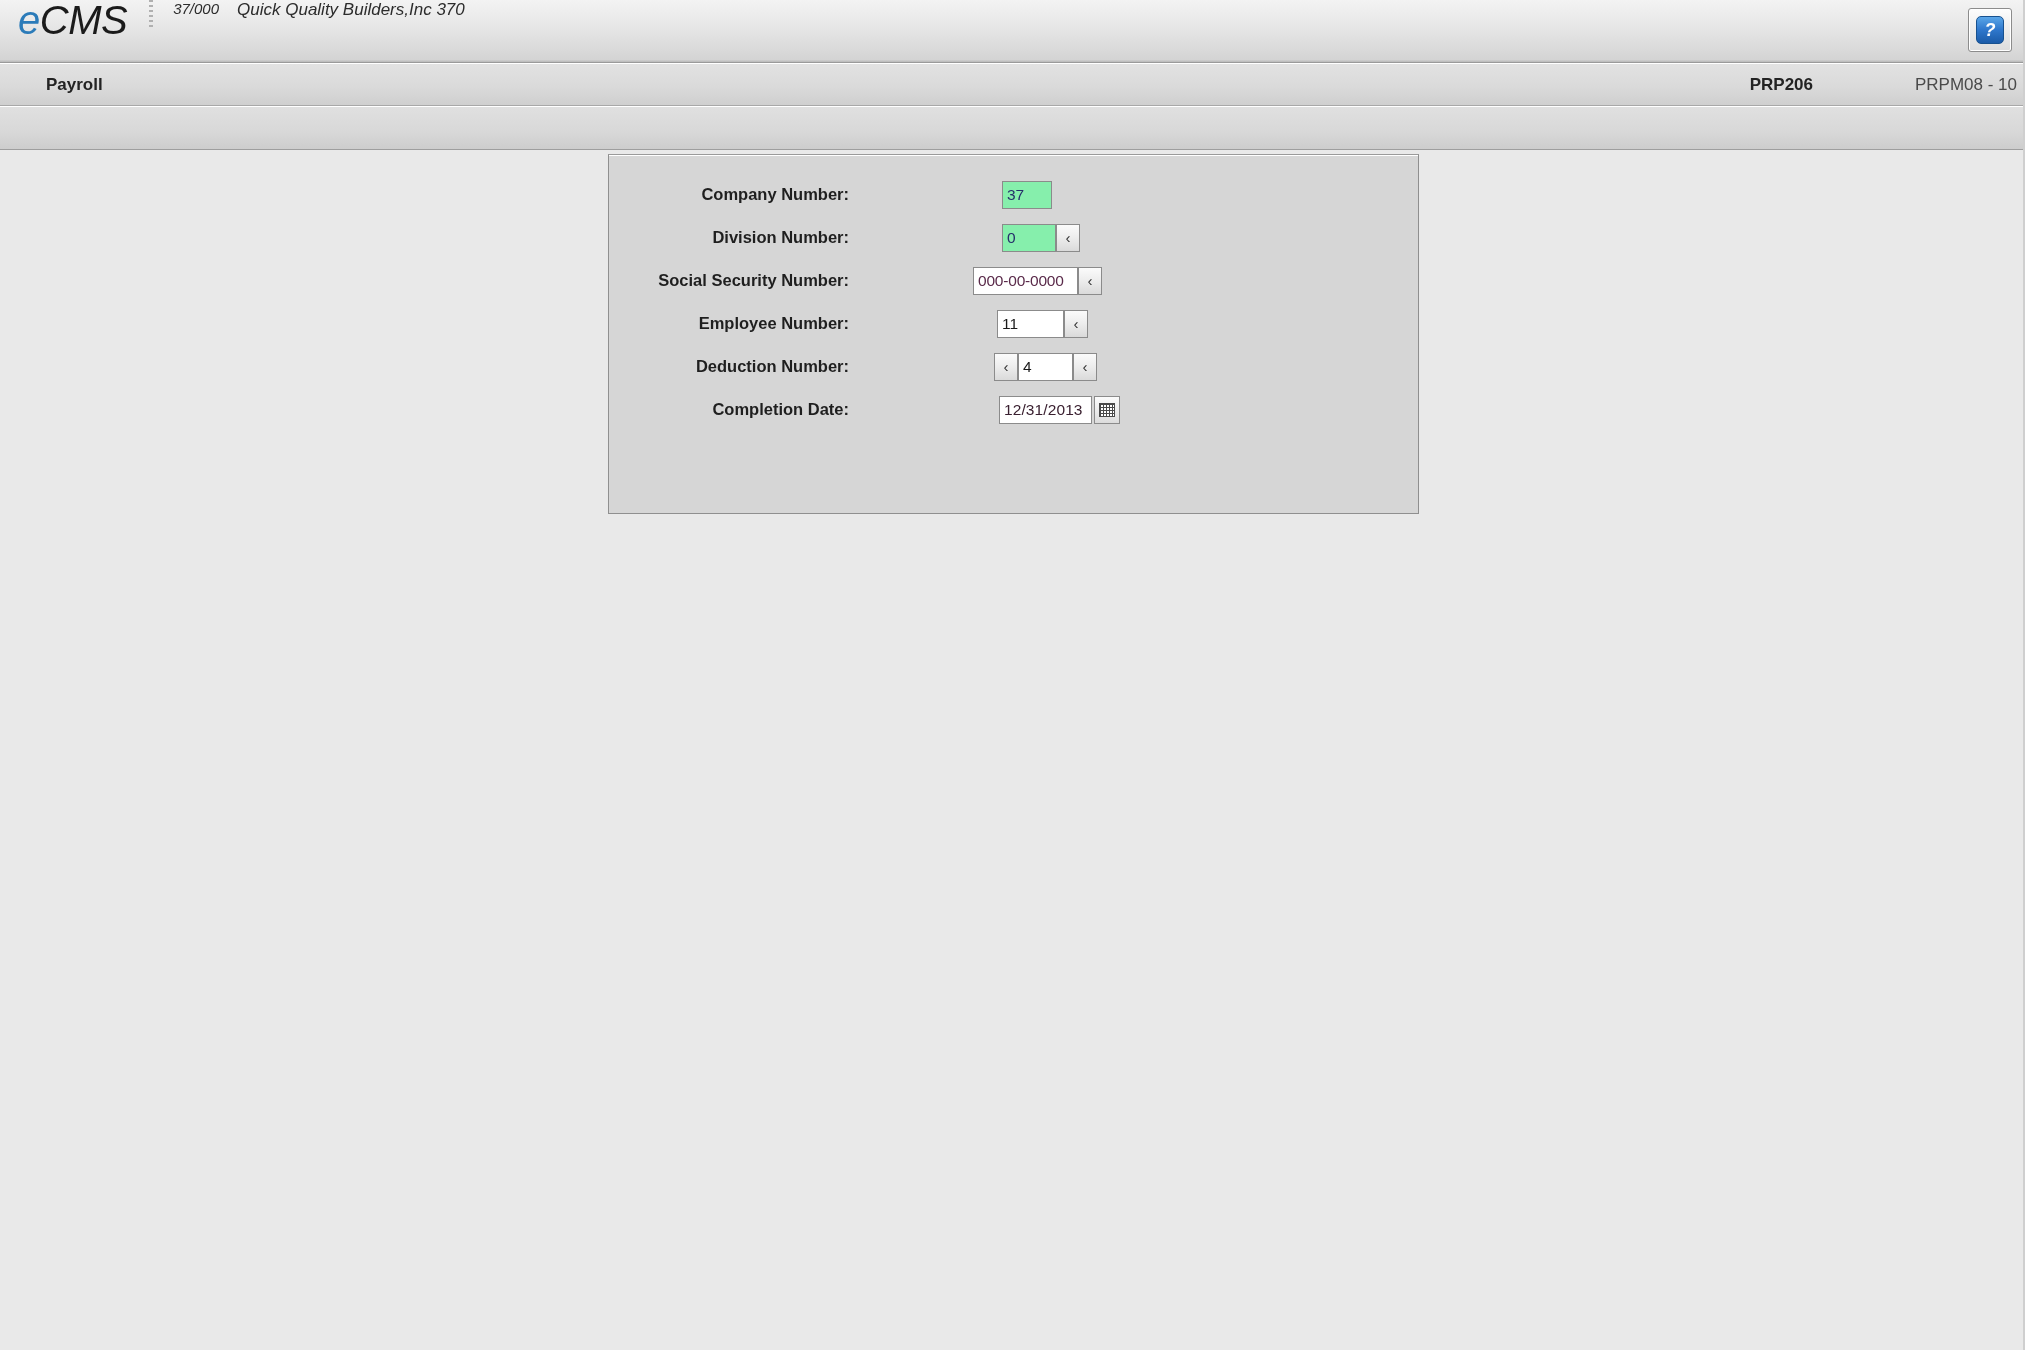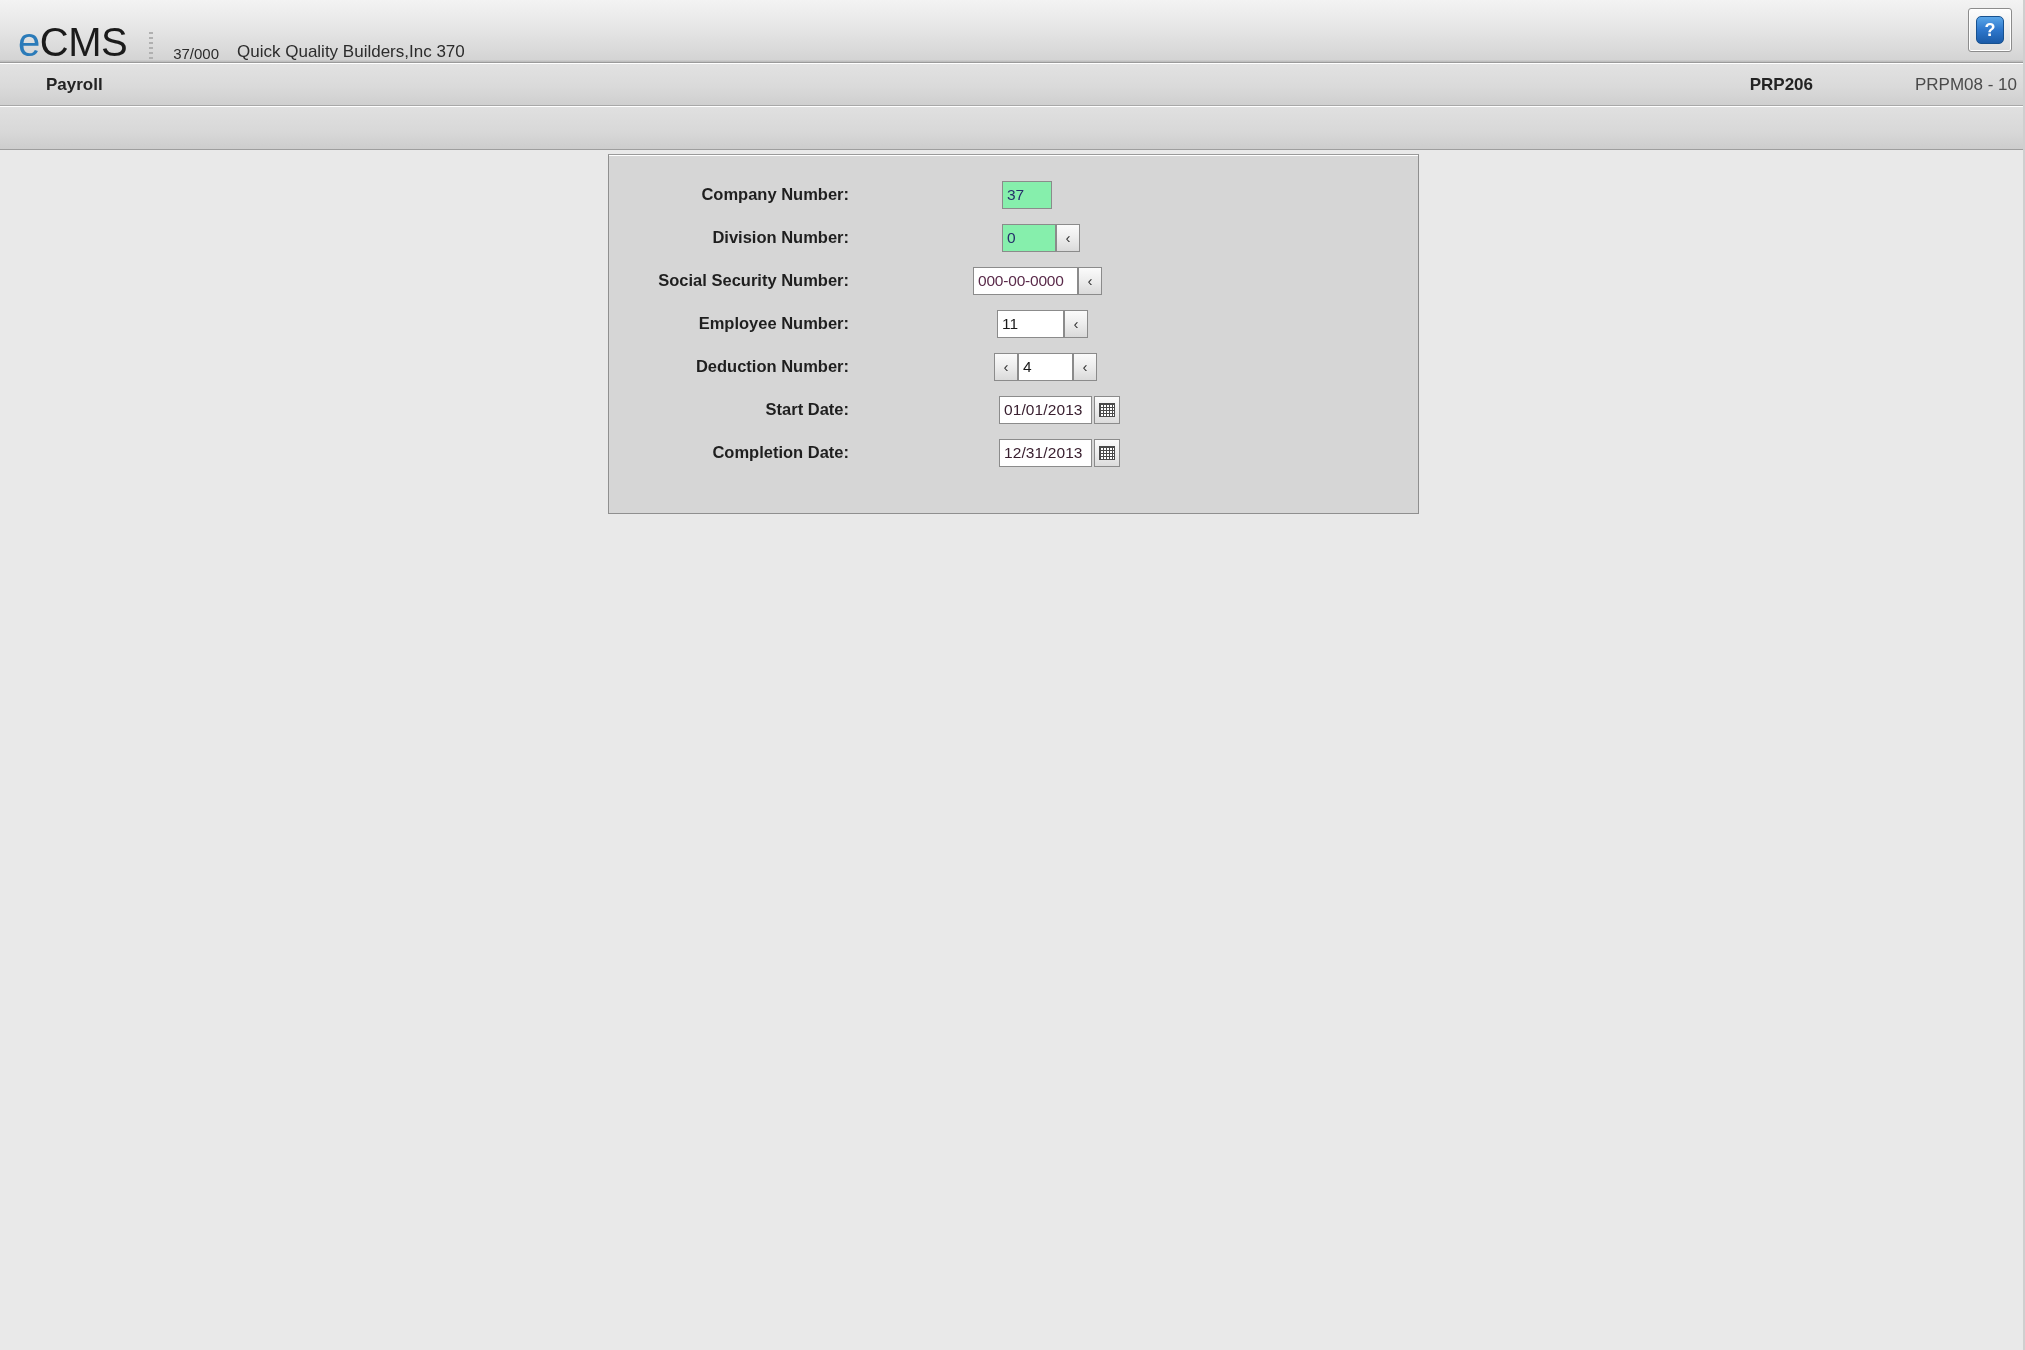--- a/index.html
+++ b/index.html
@@ -27,21 +27,22 @@
   }
 
   
   .brandbar {
     position: relative;
     height: 62px;
     flex: 0 0 62px;
     background: linear-gradient(to bottom, #f3f3f3 0%, #e6e6e6 45%, #d4d4d4 96%, #b9b9b9 100%);
     border-bottom: 1px solid #9a9a9a;
     display: flex;
-    align-items: flex-end;
+    align-items: flex-start;
+    font-style: italic;
   }
   .logo {
     margin-left: 18px;
     font-size: 40px;
     letter-spacing: -0.5px;
     font-family: "Liberation Sans", sans-serif;
     font-weight: 400;
     line-height: 1;
     user-select: none;
   }
@@ -364,29 +365,20 @@
           </div>
           <div class="frow">
             <div class="flabel">Deduction Number:</div>
             <div class="fctl" style="margin-left: 133px;">
               <div class="arrow-btn left-of">‹</div>
               <input type="text" class="inp w-ded plain" value="4" style="">
               <div class="arrow-btn">‹</div>
             </div>
           </div>
           <div class="frow">
-            <div class="flabel">Start Date:</div>
-            <div class="fctl" style="margin-left: 138px;">
-              <input type="text" class="inp w-date dt" value="01/01/2013" style="">
-              <div class="cal-btn">
-                <div class="cal-glyph"></div>
-              </div>
-            </div>
-          </div>
-          <div class="frow">
             <div class="flabel">Completion Date:</div>
             <div class="fctl" style="margin-left: 138px;">
               <input type="text" class="inp w-date dt" value="12/31/2013" style="">
               <div class="cal-btn">
                 <div class="cal-glyph"></div>
               </div>
             </div>
           </div>
         </div>
     </div>

